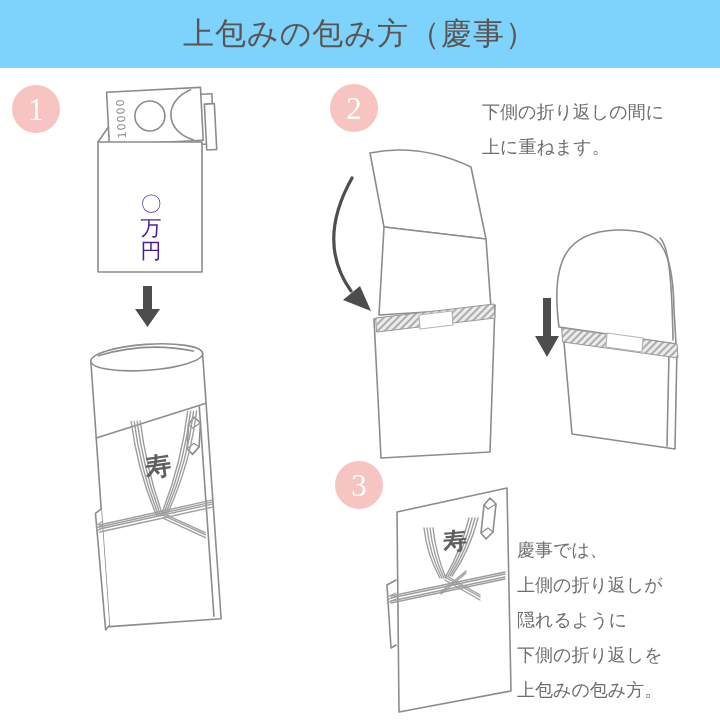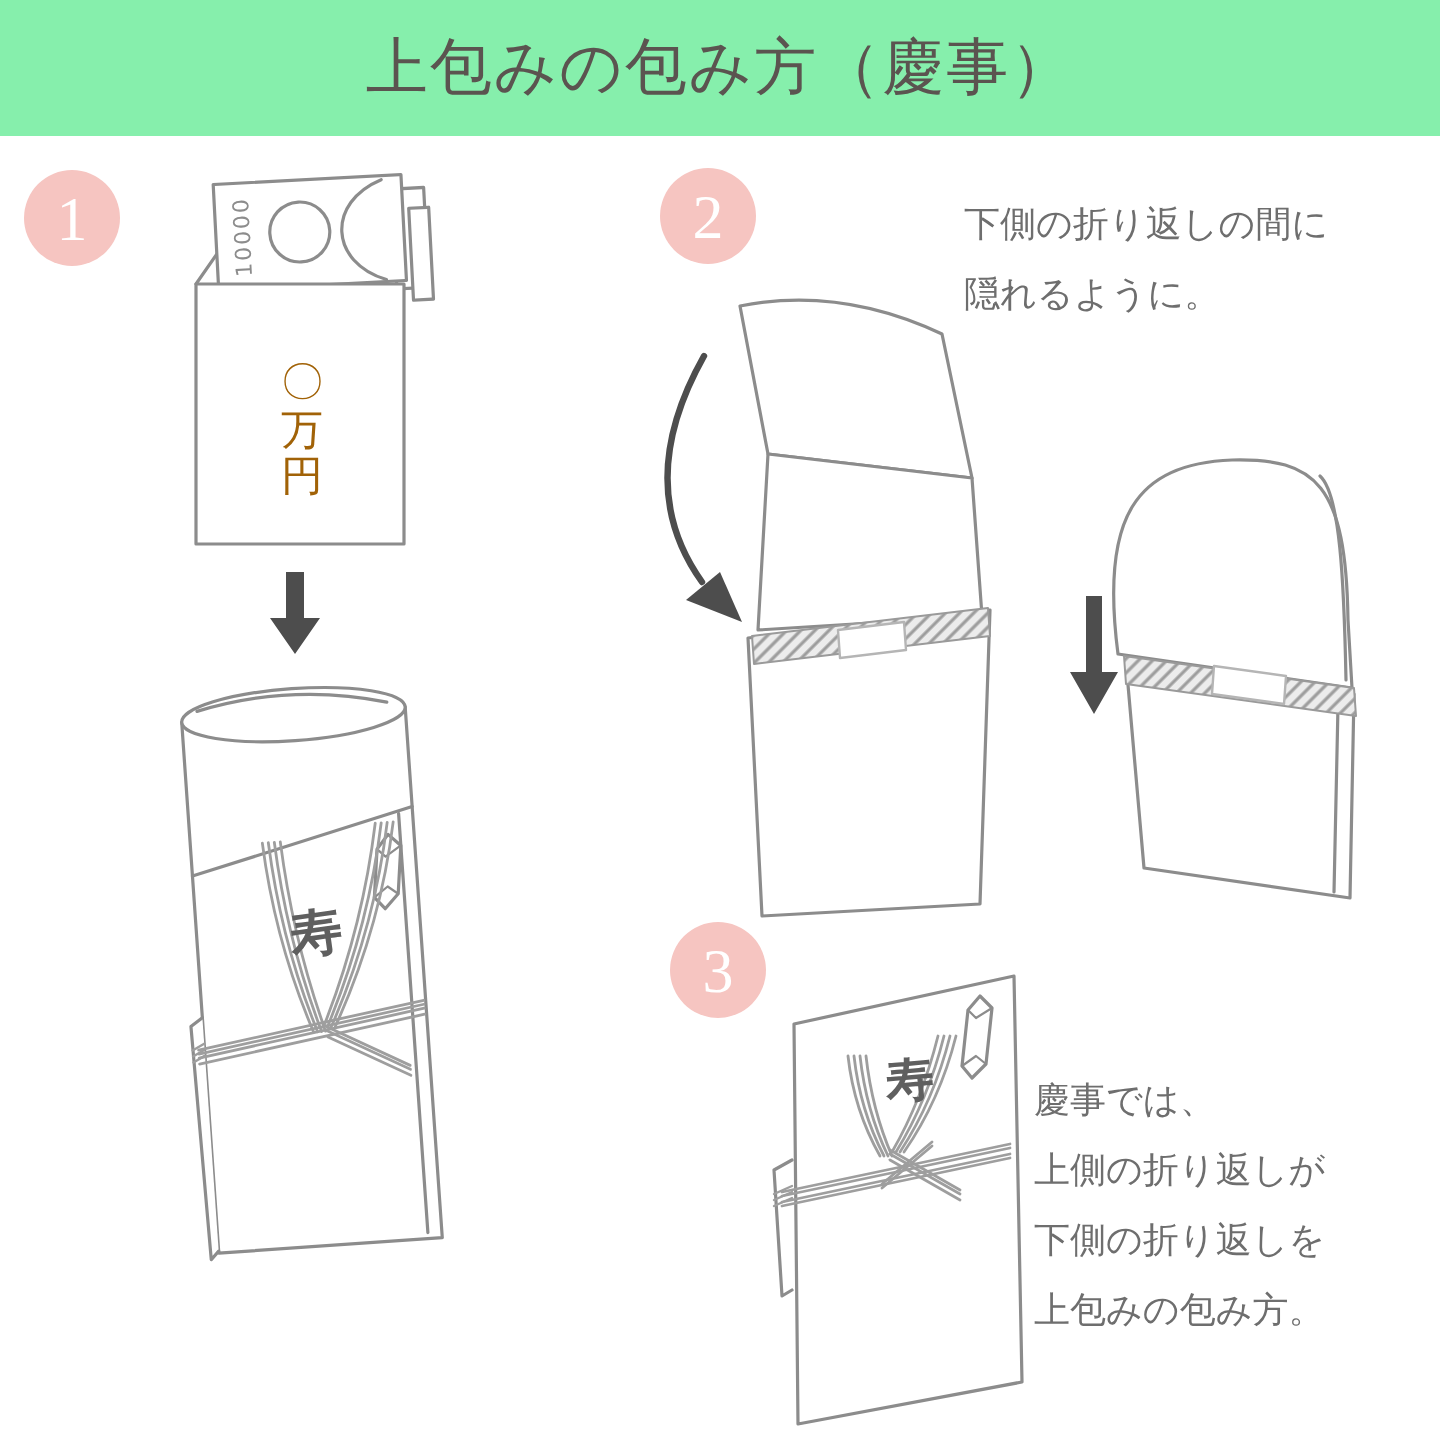--- a/index.html
+++ b/index.html
@@ -1,27 +1,27 @@
 <!DOCTYPE html>
 <html><head>
 <meta charset="utf-8">
 <style>
   html,body{margin:0;padding:0;background:#fff;}
   .canvas{position:relative;width:720px;height:720px;background:#ffffff;overflow:hidden;
           font-family:"Liberation Sans","DejaVu Sans",sans-serif;}
-  .banner{position:absolute;left:0;top:0;width:720px;height:68px;background:#86efac;
+  .banner{position:absolute;left:0;top:0;width:720px;height:68px;background:#7dd3fc;
           display:flex;align-items:center;justify-content:center;}
   .title{font-size:31px;color:#5b5450;letter-spacing:1px;font-weight:500;}
   .step-circle{position:absolute;width:48px;height:48px;border-radius:50%;background:#f6c5c1;
           color:#ffffff;display:flex;align-items:center;justify-content:center;
           font-family:"Liberation Serif","DejaVu Serif",serif;font-size:31px;line-height:1;}
   .art{position:absolute;left:0;top:0;}
   .jp{position:absolute;color:#6e6e6e;font-size:18px;line-height:35px;white-space:nowrap;}
-  .vertical-label{position:absolute;left:139px;top:180px;width:24px;font-size:21px;line-height:1.12;
-          color:#a16207;word-break:break-all;text-align:center;}
+  .vertical-label{position:absolute;left:139px;top:192px;width:24px;font-size:21px;line-height:1.12;
+          color:#4c1d95;word-break:break-all;text-align:center;}
   .kotobuki{position:absolute;color:#5f5f5f;font-weight:bold;line-height:1;}
   .k1{left:145px;top:453px;font-size:26px;transform:rotate(-8deg);}
   .k3{left:443px;top:529px;font-size:24px;transform:rotate(-5deg);}
 </style>
 </head>
 <body>
 
 <div class="canvas">
 
   <div class="banner">
@@ -151,24 +151,25 @@
   <div class="step-circle" style="left:335px;top:461px;">
     <span>3</span>
   </div>
 
   <div class="vertical-label">〇万円</div>
   <div class="kotobuki k1">寿</div>
   <div class="kotobuki k3">寿</div>
 
   <div class="jp" style="left:482px;top:95px;">
     <div>下側の折り返しの間に</div>
-    <div>隠れるように。</div>
+    <div>上に重ねます。</div>
   </div>
 
   <div class="jp" style="left:517px;top:533px;font-family:Liberation Serif, serif;">
     <div>慶事では、</div>
     <div>上側の折り返しが</div>
+    <div>隠れるように</div>
     <div>下側の折り返しを</div>
     <div>上包みの包み方。</div>
   </div>
 
 
 </div>
 
 </body></html>

